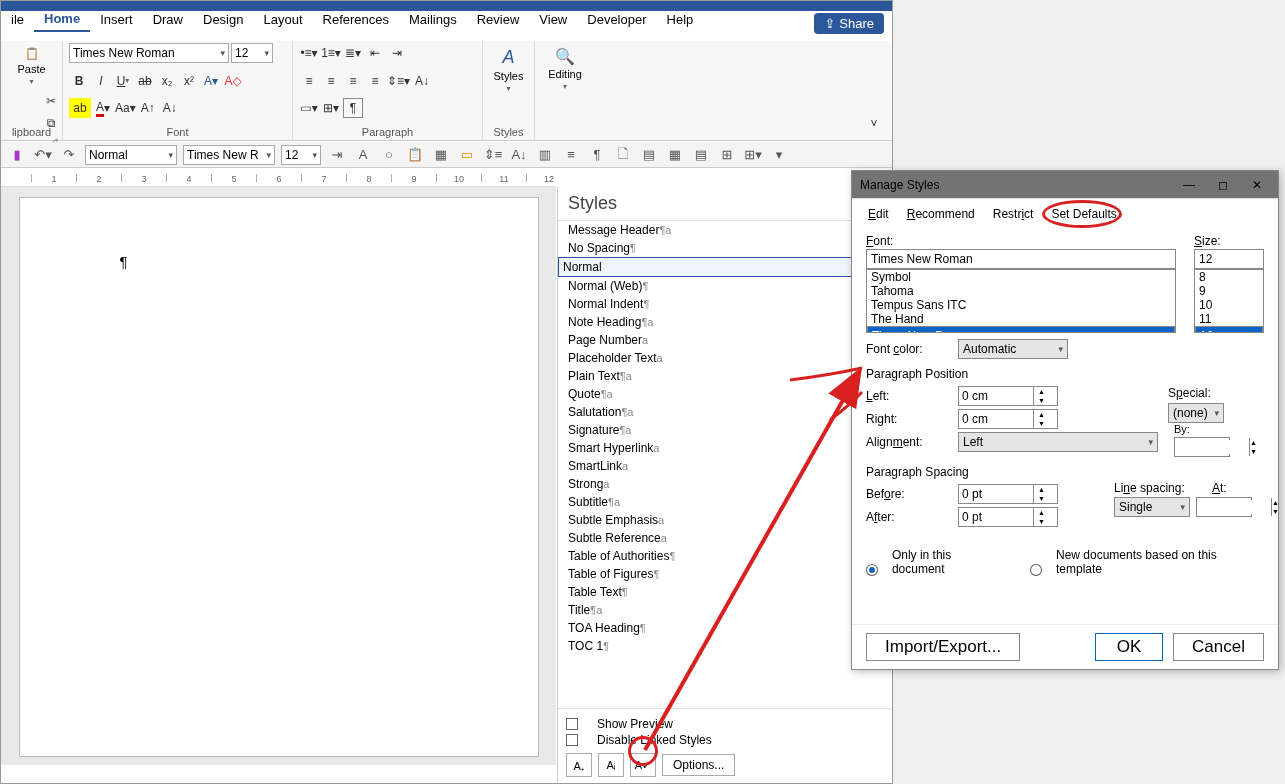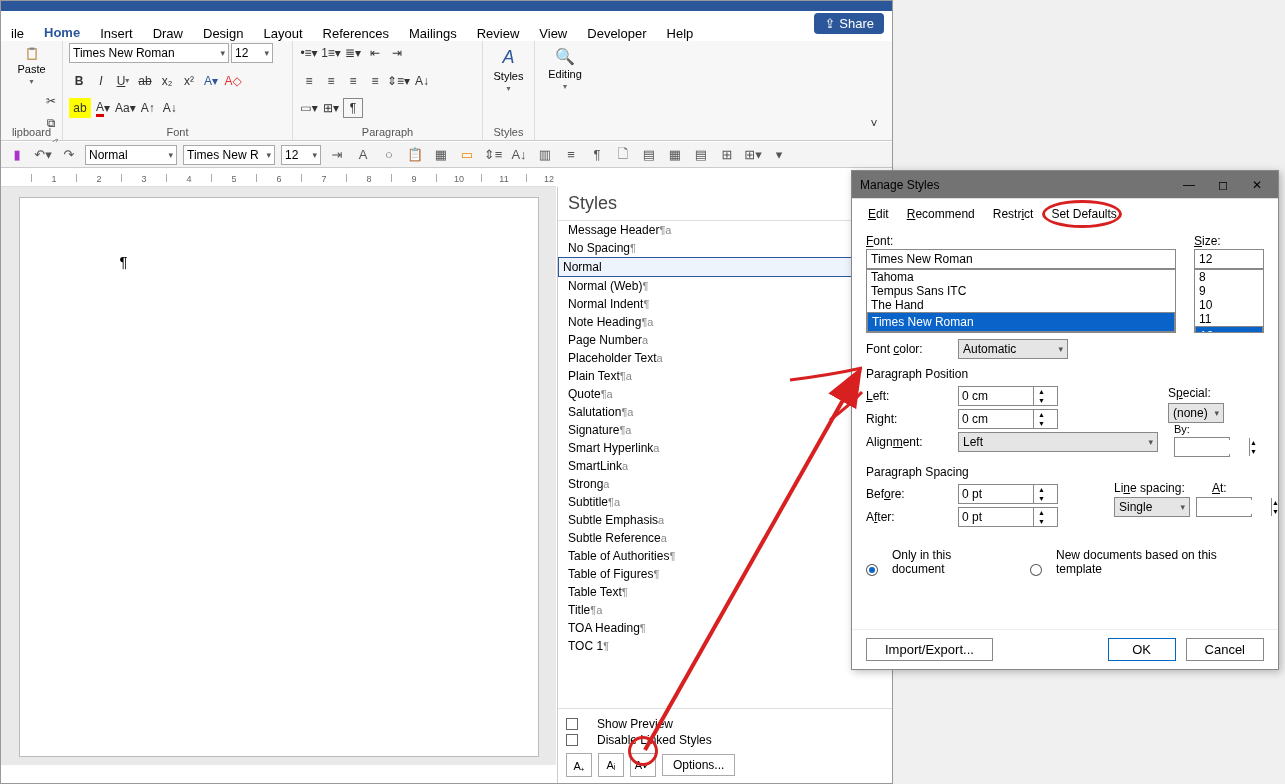--- a/index.html
+++ b/index.html
@@ -1,19 +1,19 @@
 <!DOCTYPE html>
 <html><head>
 <meta charset="utf-8">
 <style>
   * { box-sizing: border-box; font-family: "Segoe UI", Tahoma, sans-serif; }
   body { margin:0; background:#f0f0f0; width:1285px; height:784px; overflow:hidden; position:relative; }
   .app { position:absolute; top:0; left:0; width:893px; height:784px; background:#fff; border:1px solid #999; }
   .blueBar { position:absolute; top:0; left:0; right:0; height:10px; background:#2b579a; }
-  .tabs { position:absolute; top:20px; left:0; right:0; height:25px; display:flex; align-items:center; font-size:13px; }
+  .tabs { position:absolute; top:6px; left:0; right:0; height:25px; display:flex; align-items:center; font-size:13px; }
   .tab { padding:4px 10px; cursor:pointer; }
   .tab.active { color:#2b579a; font-weight:600; border-bottom:2px solid #2b579a; }
   .share { position:absolute; right:8px; top:12px; background:#2b579a; color:#fff; padding:3px 10px; border-radius:4px; font-size:13px; display:flex; align-items:center; gap:4px; cursor:pointer; }
   .ribbon { position:absolute; top:40px; left:0; right:0; height:100px; background:#f7f7f7; border-bottom:1px solid #ccc; display:flex; }
   .group { border-right:1px solid #ddd; padding:2px 6px 0 6px; display:flex; flex-direction:column; justify-content:space-between; height:100%; }
   .group-label { font-size:11px; text-align:center; color:#555; padding-bottom:2px; position:relative; }
   .row { display:flex; align-items:center; gap:2px; }
   .btn { min-width:20px; height:20px; display:flex; align-items:center; justify-content:center; font-size:12px; cursor:pointer; color:#333; }
   .combo { border:1px solid #aaa; background:#fff; height:20px; font-size:12px; padding:0 3px; display:flex; align-items:center; justify-content:space-between; cursor:pointer; }
   .combo .arrow { font-size:9px; color:#555; margin-left:3px; }
@@ -66,21 +66,21 @@
   .sel .ar { font-size:9px; color:#555; }
   .spin { border:1px solid #888; height:20px; width:100px; display:flex; align-items:center; }
   .spin input { border:0; width:74px; font-size:12px; padding:0 3px; outline:none; }
   .spin .sbtns { display:flex; flex-direction:column; border-left:1px solid #888; width:16px; }
   .spin .sbtns span { height:9px; font-size:7px; text-align:center; cursor:pointer; line-height:9px; }
   .sectionTitle { margin:8px 0 2px 0; }
   .radioRow { display:flex; gap:14px; align-items:flex-end; margin-top:18px; }
   .radio { width:12px; height:12px; border:1px solid #555; border-radius:50%; display:inline-flex; align-items:center; justify-content:center; }
   .radio.on::after { content:''; width:6px; height:6px; background:#0a63c9; border-radius:50%; }
   .dlgFooter { display:flex; justify-content:space-between; align-items:center; padding:8px 14px; border-top:1px solid #eee; }
-  .button { border:1px solid #888; padding:3px 18px; background:#fff; cursor:pointer; font-size:13px; }
+  .button { border:1px solid #888; padding:3px 18px; background:#fff; cursor:pointer; font-size:17px; }
   .button.primary { border:1px solid #0067c0; color:#000; min-width:68px; text-align:center; }
 
   
   .redCircle { position:absolute; border:3px solid #d82020; border-radius:50%; pointer-events:none; }
   .redArrow { position:absolute; pointer-events:none; }
   svg.icon { width:14px; height:14px; }
 </style>
 </head>
 <body>
 
@@ -394,20 +394,21 @@
   </div>
 
   <div class="dlgBody">
     <div class="twoCol">
       <div class="colL">
         <div class="lbl"><u>F</u>ont:</div>
         <div class="input">
             <span>Times New Roman</span>
           </div>
         <div class="listbox" id="fontList">
+            <div>Symbol</div>
             <div>Tahoma</div>
             <div>Tempus Sans ITC</div>
             <div>The Hand</div>
             <div class="sel">Times New Roman</div>
           </div>
       </div>
       <div class="colR">
         <div class="lbl"><u>S</u>ize:</div>
         <div class="input">
             <span>12</span>

